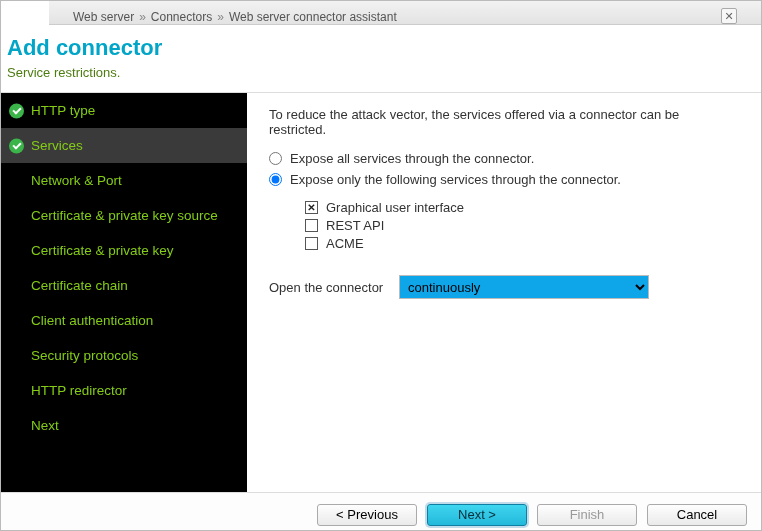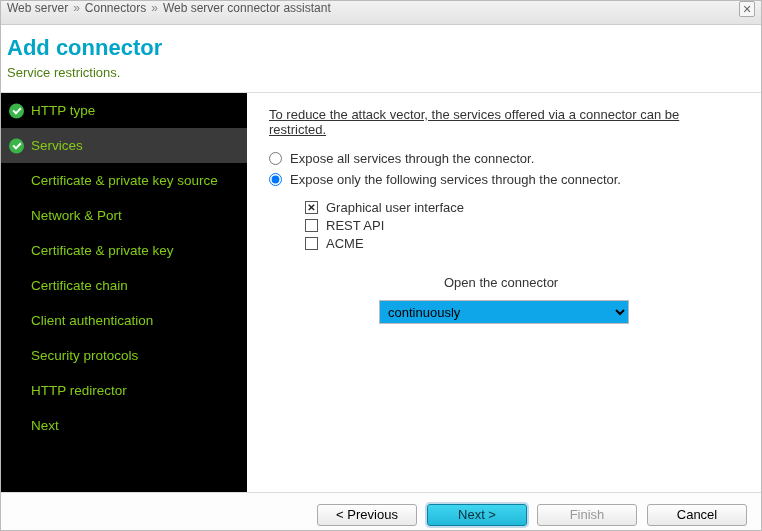--- a/index.html
+++ b/index.html
@@ -11,24 +11,25 @@
     width: 762px;
     height: 531px;
     overflow: hidden;
     border: 1px solid #bbb;
   }
   .titlebar {
     background: linear-gradient(#f2f2f2,#e3e3e3);
     border-bottom: 1px solid #ccc;
     height: 24px;
     display: flex;
-    align-items: flex-start;
-    padding: 0 6px;
+    align-items: flex-end;
+    padding: 0 24px;
     font-size: 12px;
     color: #555;
+    margin-left: 48px;
   }
   .titlebar .crumb { color:#555; }
   .titlebar .sep { margin: 0 5px; color:#888; }
   .titlebar .spacer { flex:1; }
   .close-btn {
     width: 16px; height: 16px;
     border: 1px solid #aaa;
     border-radius: 2px;
     display:flex; align-items:center; justify-content:center;
     font-size:11px; color:#666; cursor:pointer;
@@ -84,36 +85,36 @@
   }
   .side-item.active {
     background:#3a3a3a;
   }
   .content {
     flex:1;
     padding: 14px 22px;
     color:#333;
     font-size:13px;
   }
-  .content p.intro { margin-bottom:14px; color:#333;text-decoration:underline; }
+  .content p.intro { margin-bottom:14px; color:#333; }
   .radio-row, .check-row {
     display:flex; align-items:center;
     margin-bottom:6px;
   }
   .radio-row input, .check-row input { margin-right:8px; }
   .check-group { margin-left: 36px; margin-top:13px; margin-bottom:12px; }
   .check-row { margin-bottom:3px; }
   .check-row .xbox {
     width:13px; height:13px; border:1px solid #555;
     display:inline-flex; align-items:center; justify-content:center;
     font-size:11px; line-height:1; margin-right:8px;
     font-weight:bold;
   }
   .check-row .xbox.checked::after{ content:"✕"; color:#222; font-size:10px; }
-  .open-row { margin-top:24px; display:flex; align-items:center; gap:10px;flex-direction:column; }
+  .open-row { margin-top:24px; display:flex; align-items:center; gap:10px; }
   .open-row label { min-width:120px; }
   .open-row select {
     width: 250px; height:24px; font-size:13px;
     border:1px solid #bbb; background:#0ea5e9; padding:2px 4px;
   }
   .footer {
     height: 44px;
     border-top:1px solid #ddd;
     display:flex;
     justify-content:flex-end;
@@ -155,22 +156,22 @@
 
 <div class="header-panel">
   <div class="header-title">Add connector</div>
   <div class="header-sub">Service restrictions.</div>
 </div>
 
 <div class="body">
   <div class="sidebar">
     <div class="side-item done"><span>HTTP type</span></div>
     <div class="side-item done active"><span>Services</span></div>
+    <div class="side-item"><span>Network &amp; Port</span></div>
     <div class="side-item"><span>Certificate &amp; private key source</span></div>
-    <div class="side-item"><span>Network &amp; Port</span></div>
     <div class="side-item"><span>Certificate &amp; private key</span></div>
     <div class="side-item"><span>Certificate chain</span></div>
     <div class="side-item"><span>Client authentication</span></div>
     <div class="side-item"><span>Security protocols</span></div>
     <div class="side-item"><span>HTTP redirector</span></div>
     <div class="side-item"><span>Next</span></div>
   </div>
 
   <div class="content">
     <p class="intro">To reduce the attack vector, the services offered via a connector can be restricted.</p>

